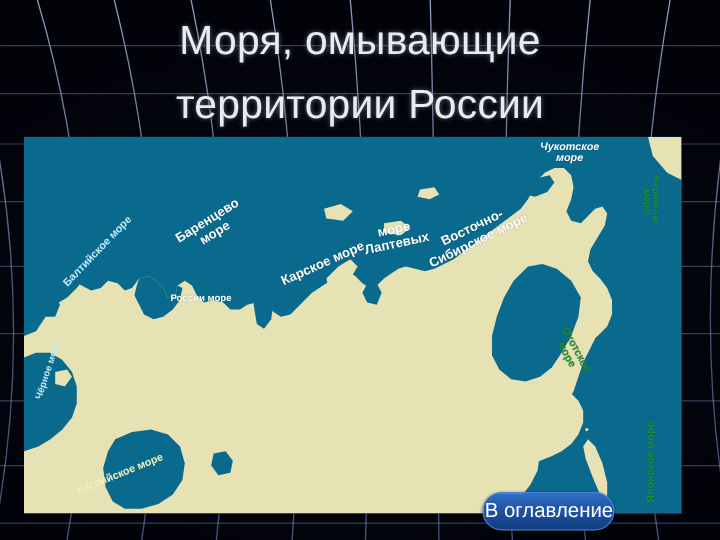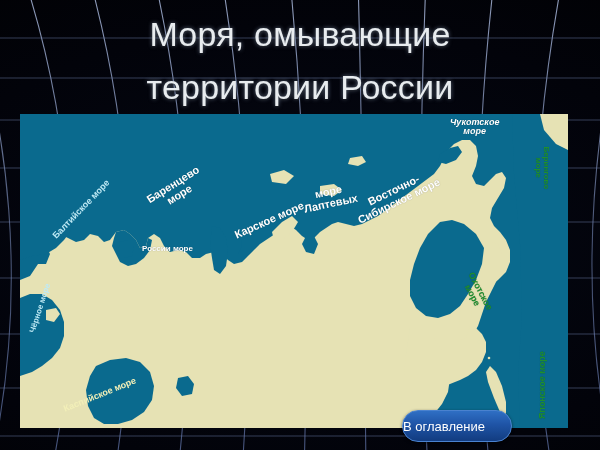--- a/index.html
+++ b/index.html
@@ -85,24 +85,24 @@
     position: absolute;
     left: 402px;
     top: 410px;
     width: 108px;
     height: 30px;
     border-radius: 16px;
     background: linear-gradient(to bottom, #2f6fc4 0%, #1f54a6 45%, #123c80 100%);
     border: 1px solid #4a82cf;
     box-shadow: 0 1px 3px rgba(0,0,0,.6);
     color: #ffffff;
-    font-size: 13px;
+    font-size: 17px;
     display: flex;
     align-items: center;
-    justify-content: flex-start;
+    justify-content: flex-end;
     cursor: pointer;
   }
 </style>
 </head>
 <body>
 
 <div id="slide">
 
   <div id="backdrop"></div>
   <svg id="grid-svg" viewBox="0 0 600 450" preserveAspectRatio="none">

